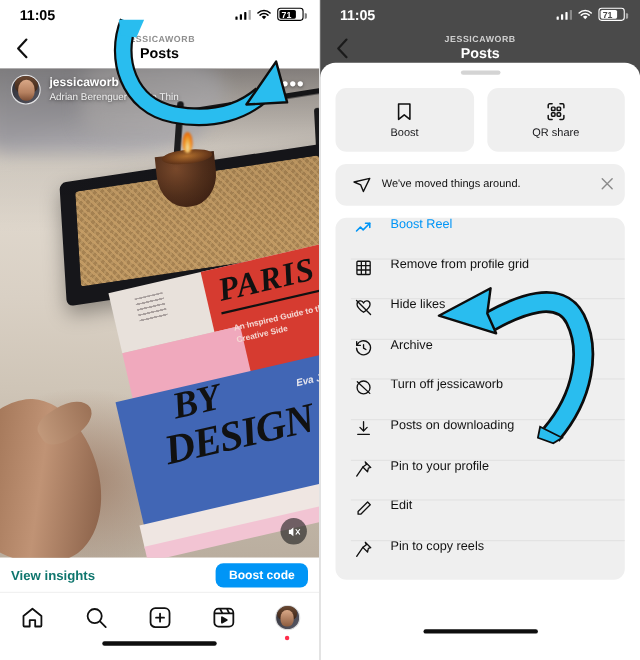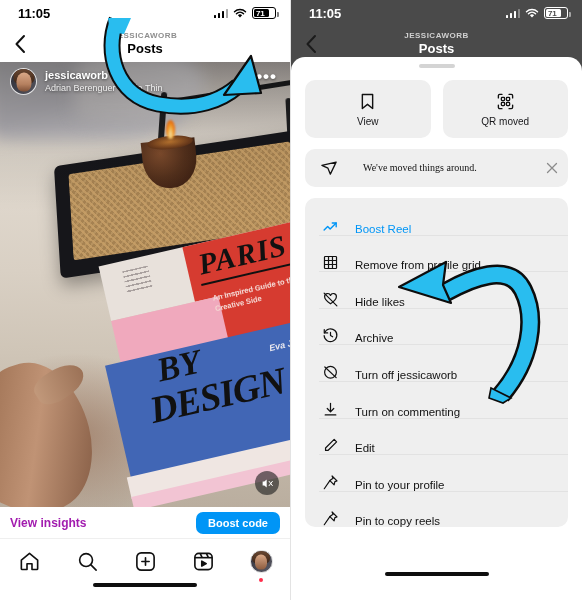--- a/index.html
+++ b/index.html
@@ -190,21 +190,21 @@
     background: rgba(30,30,30,.62);
     display:flex; align-items:center; justify-content:center; z-index: 3; cursor:pointer;
   }
   .mute-btn svg { width: 13px; height: 13px; }
 
   
   .insights {
     height: 32px; display: flex; align-items: center; padding: 0 10px;
     background:#fff; border-bottom: 1px solid #efefef;
   }
-  .insights-link { font-size: 12px; font-weight: bold; color: #a21caf; cursor:pointer; }
+  .insights-link { font-size: 12px; font-weight: bold; color: #0f766e; cursor:pointer; }
   .boost-post {
     margin-left:auto; background:#0095f6; color:#fff; border:none; border-radius:7px;
     font-size: 11px; font-weight: bold; padding: 5px 12px; cursor:pointer;
     font-family:"Liberation Sans", sans-serif;
   }
 
   
   .tabbar { height: 44px; display: flex; align-items: center; justify-content: space-around; background:#fff; }
   .tabitem { width: 40px; height: 34px; display:flex; align-items:center; justify-content:center;
              cursor:pointer; position: relative; }
@@ -246,31 +246,31 @@
   }
   .quick-card svg { width: 19px; height: 19px; display:block; }
   .quick-label { font-size: 10px; color:#18181b; }
 
   .notice {
     margin-top: 11px; background:#efefef; border-radius: 10px;
     display:flex; align-items:center; padding: 10px 12px; position: relative;
   }
   .notice-icon { width: 24px; flex:0 0 auto; display:flex; align-items:center; justify-content:center; }
   .notice-icon svg { width: 18px; height: 18px; }
-  .notice-text { margin-left: 22px; line-height: 1.35; font-family: Liberation Serif, serif; }
+  .notice-text { margin-left: 6px; line-height: 1.35; }
   .notice-title { font-size: 10px; color: #111; }
   .notice-link { font-size: 10px; color:#0095f6; font-weight: bold; margin-top:2px; cursor:pointer; }
   .notice-close { position:absolute; right: 10px; top: 11px; width:12px; height:12px; cursor:pointer; opacity:.55;}
   .notice-close svg{width:12px;height:12px;}
 
   .menu-card {
     margin-top: 11px; background:#efefef; border-radius: 10px; overflow:hidden;
   }
   .menu-item {
-    display:flex; align-items:flex-end; height: 36.6px; padding: 0 14px;
+    display:flex; align-items:flex-start; height: 36.6px; padding: 0 14px;
     cursor: pointer; position: relative;
   }
   .menu-item + .menu-item::before {
     content:""; position:absolute; left: 14px; right: 0; top: 0; height:1px; background: #e2e2e2;
   }
   .mi-icon { width: 22px; flex: 0 0 auto; display:flex; align-items:center; justify-content:center; }
   .mi-icon svg { width: 17px; height: 17px; display:block; }
   .mi-label { margin-left: 14px; font-size: 11.5px; color:#111; }
   .menu-item.accent .mi-label { color:#0095f6; }
   .menu-item.accent .mi-icon svg { stroke:#0095f6; }
@@ -475,33 +475,33 @@
     <div class="sheet">
       <div class="grabber"></div>
 
       <div class="quick-row">
         <div class="quick-card">
           <span>
             <svg viewBox="0 0 24 24" fill="none" stroke="#111" stroke-width="1.8" stroke-linejoin="round">
                 <path d="M5.5 3.2h13v17.6L12 15.6 5.5 20.8z"></path>
               </svg>
           </span>
-          <span class="quick-label">View</span>
+          <span class="quick-label">Boost</span>
         </div>
         <div class="quick-card">
           <span>
             <svg viewBox="0 0 24 24" fill="none" stroke="#111" stroke-width="1.7" stroke-linejoin="round">
               <path d="M3 7.5V4.6a1.6 1.6 0 0 1 1.6-1.6H7.5M16.5 3h2.9A1.6 1.6 0 0 1 21 4.6v2.9M21 16.5v2.9a1.6 1.6 0 0 1-1.6 1.6h-2.9M7.5 21H4.6A1.6 1.6 0 0 1 3 19.4v-2.9" stroke-linecap="round"></path>
               <rect x="6.8" y="6.8" width="4" height="4" rx="1"></rect>
               <rect x="13.2" y="6.8" width="4" height="4" rx="1"></rect>
               <rect x="6.8" y="13.2" width="4" height="4" rx="1"></rect>
               <rect x="13.2" y="13.2" width="4" height="4" rx="1"></rect>
             </svg>
           </span>
-          <span class="quick-label">QR moved</span>
+          <span class="quick-label">QR share</span>
         </div>
       </div>
 
       <div class="notice">
         <div class="notice-icon">
           <svg viewBox="0 0 24 24" fill="none" stroke="#111" stroke-width="1.7" stroke-linejoin="round">
               <path d="M21.5 4.2 2.5 8.6l8.1 3.6 3.2 8z"></path>
             </svg>
         </div>
         <div class="notice-text">
@@ -568,40 +568,40 @@
         </div>
 
         <div class="menu-item">
           <span class="mi-icon">
             <svg viewBox="0 0 24 24" fill="none" stroke="#111" stroke-width="1.7" stroke-linecap="round" stroke-linejoin="round">
                 <path d="M12 3.4v11.4"></path>
                 <path d="M7.4 10.6 12 15.2l4.6-4.6"></path>
                 <path d="M4.5 19.6h15"></path>
               </svg>
           </span>
-          <span class="mi-label">Turn on commenting</span>
-        </div>
-
-        <div class="menu-item">
-          <span class="mi-icon">
-            <svg viewBox="0 0 24 24" fill="none" stroke="#111" stroke-width="1.7" stroke-linejoin="round">
-                <path d="M17.2 3.4 20.6 6.8 8.4 19H5v-3.4z"></path>
-              </svg>
-          </span>
-          <span class="mi-label">Edit</span>
+          <span class="mi-label">Posts on downloading</span>
         </div>
 
         <div class="menu-item">
           <span class="mi-icon">
             <svg viewBox="0 0 24 24" fill="none" stroke="#111" stroke-width="1.7" stroke-linejoin="round" stroke-linecap="round">
                 <path d="M14.2 2.8 21.2 9.8l-3 .9-1.1 4.6-6-6L15.6 6z"></path>
                 <path d="M11.1 9.3 3.2 20.8"></path>
               </svg>
           </span>
           <span class="mi-label">Pin to your profile</span>
+        </div>
+
+        <div class="menu-item">
+          <span class="mi-icon">
+            <svg viewBox="0 0 24 24" fill="none" stroke="#111" stroke-width="1.7" stroke-linejoin="round">
+                <path d="M17.2 3.4 20.6 6.8 8.4 19H5v-3.4z"></path>
+              </svg>
+          </span>
+          <span class="mi-label">Edit</span>
         </div>
 
         <div class="menu-item">
           <span class="mi-icon">
             <svg viewBox="0 0 24 24" fill="none" stroke="#111" stroke-width="1.7" stroke-linejoin="round" stroke-linecap="round">
                 <path d="M14.2 2.8 21.2 9.8l-3 .9-1.1 4.6-6-6L15.6 6z"></path>
                 <path d="M11.1 9.3 3.2 20.8"></path>
               </svg>
           </span>
           <span class="mi-label">Pin to copy reels</span>

